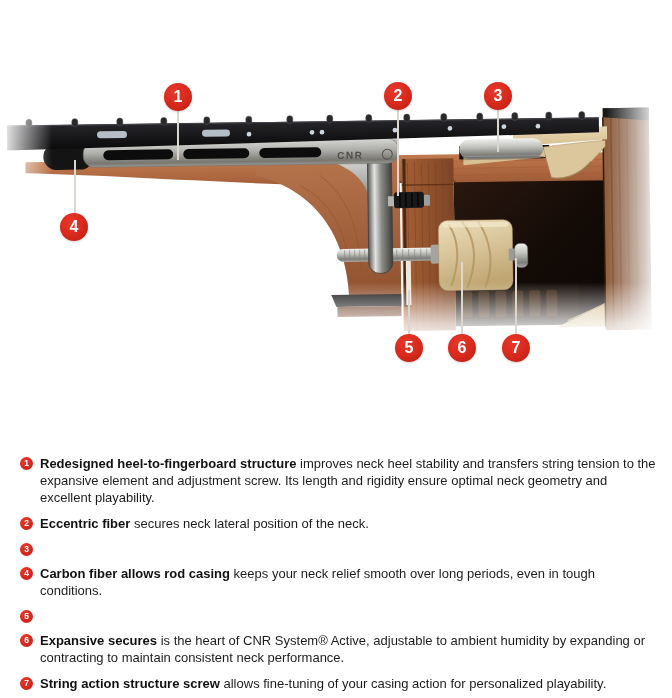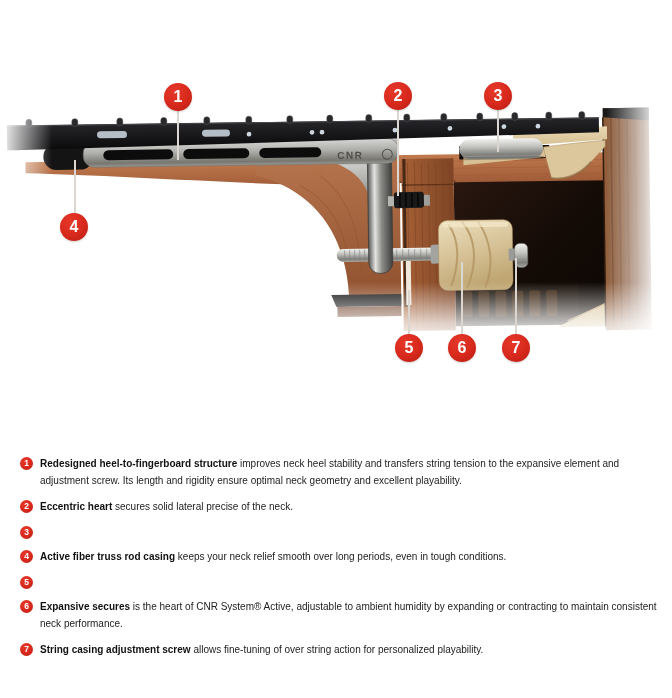--- a/index.html
+++ b/index.html
@@ -18,21 +18,21 @@
     background:radial-gradient(circle at 38% 30%, #e6382a 0%, #d7281c 55%, #b51e12 100%);
     color:#fff;font-weight:bold;font-size:16px;line-height:28px;text-align:center;z-index:5;
     box-shadow:0 1px 2px rgba(0,0,0,.18);}
   .m1{left:164px;top:83px;} .m2{left:384px;top:82px;} .m3{left:484px;top:82px;}
   .m4{left:60px;top:213px;} .m5{left:395px;top:334px;} .m6{left:448px;top:334px;} .m7{left:502px;top:334px;}
   #legend{position:absolute;left:20px;top:455px;width:638px;z-index:2;}
   .lg-item{display:flex;align-items:flex-start;margin-bottom:9px;}
   .lg-badge{flex:0 0 13px;width:13px;height:13px;margin-top:2px;margin-right:7px;border-radius:50%;
     background:radial-gradient(circle at 38% 30%, #e6382a 0%, #d7281c 55%, #b51e12 100%);
     color:#fff;font-size:8.5px;font-weight:bold;line-height:13px;text-align:center;}
-  .lg-text{margin:0;font-size:10px;line-height:17px;color:#1c1c1c;white-space:pre-wrap;}
+  .lg-text{margin:0;font-size:13px;line-height:17px;color:#1c1c1c;white-space:pre-wrap;}
   .lg-text b{color:#111;}
 </style>
 </head>
 <body>
 
 <div id="stage">
 
   <svg id="illustration" width="672" height="445" viewBox="0 0 672 445">
     <defs>
       <linearGradient id="gWood" x1="0" y1="0" x2="0" y2="1">
@@ -263,35 +263,35 @@
   <div class="marker m6">6</div>
   <div class="marker m7">7</div>
 
   <div id="legend">
     <div class="lg-item">
       <span class="lg-badge">1</span>
       <p class="lg-text"><b>Redesigned heel-to-fingerboard structure</b><span> improves neck heel stability and transfers string tension to the expansive element and adjustment screw. Its length and rigidity ensure optimal neck geometry and excellent playability.</span></p>
     </div>
     <div class="lg-item">
       <span class="lg-badge">2</span>
-      <p class="lg-text"><b>Eccentric heart</b><span> secures solid lateral precise of the neck.</span></p>
+      <p class="lg-text"><b>Eccentric fiber</b><span> secures neck lateral position of the neck.</span></p>
     </div>
     <div class="lg-item">
       <span class="lg-badge">3</span>
     </div>
     <div class="lg-item">
       <span class="lg-badge">4</span>
-      <p class="lg-text"><b>Active fiber truss rod casing</b><span> keeps your neck relief smooth over long periods, even in tough conditions.</span></p>
+      <p class="lg-text"><b>Carbon fiber allows rod casing</b><span> keeps your neck relief smooth over long periods, even in tough conditions.</span></p>
     </div>
     <div class="lg-item">
       <span class="lg-badge">5</span>
     </div>
     <div class="lg-item">
       <span class="lg-badge">6</span>
       <p class="lg-text"><b>Expansive secures</b><span> is the heart of CNR System® Active, adjustable to ambient humidity by expanding or contracting to maintain consistent neck performance.</span></p>
     </div>
     <div class="lg-item">
       <span class="lg-badge">7</span>
-      <p class="lg-text"><b>String casing adjustment screw</b><span> allows fine-tuning of over string action for personalized playability.</span></p>
+      <p class="lg-text"><b>String action structure screw</b><span> allows fine-tuning of your casing action for personalized playability.</span></p>
     </div>
   </div>
 
 </div>
 
 </body></html>

